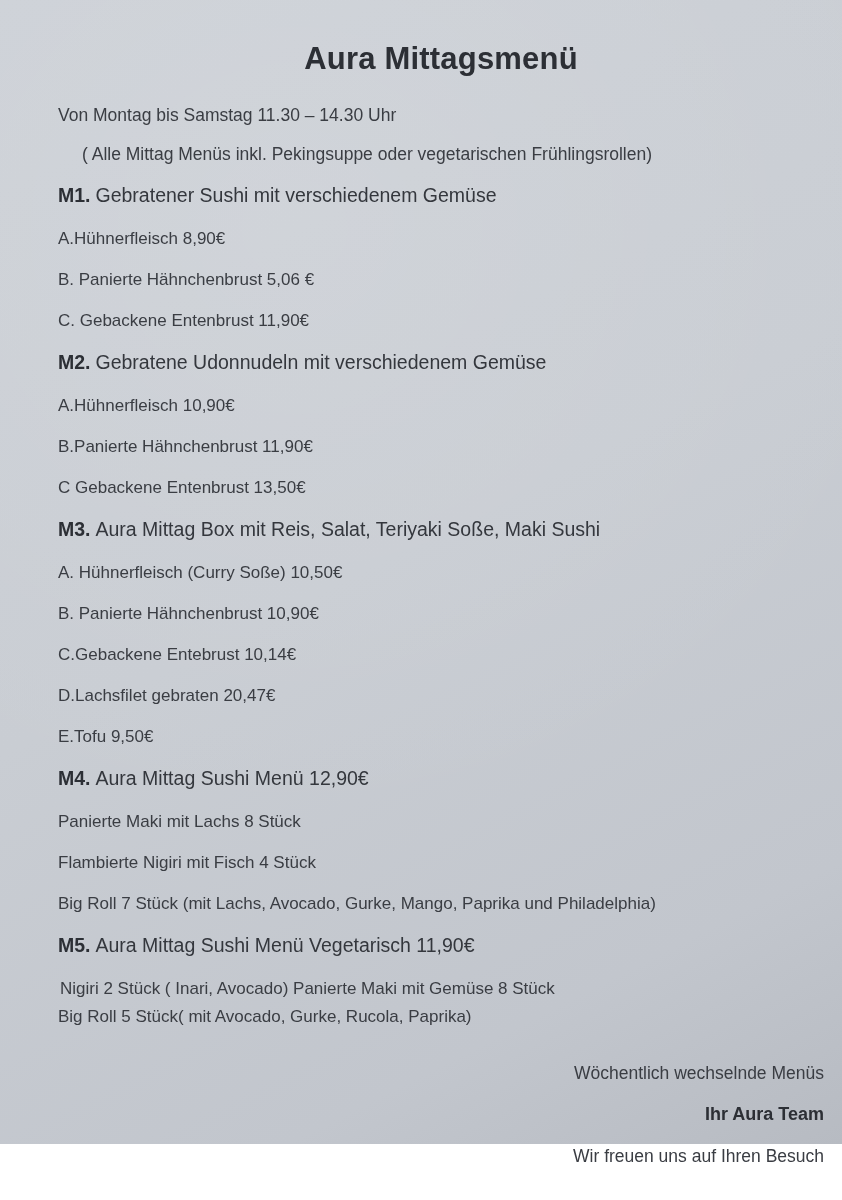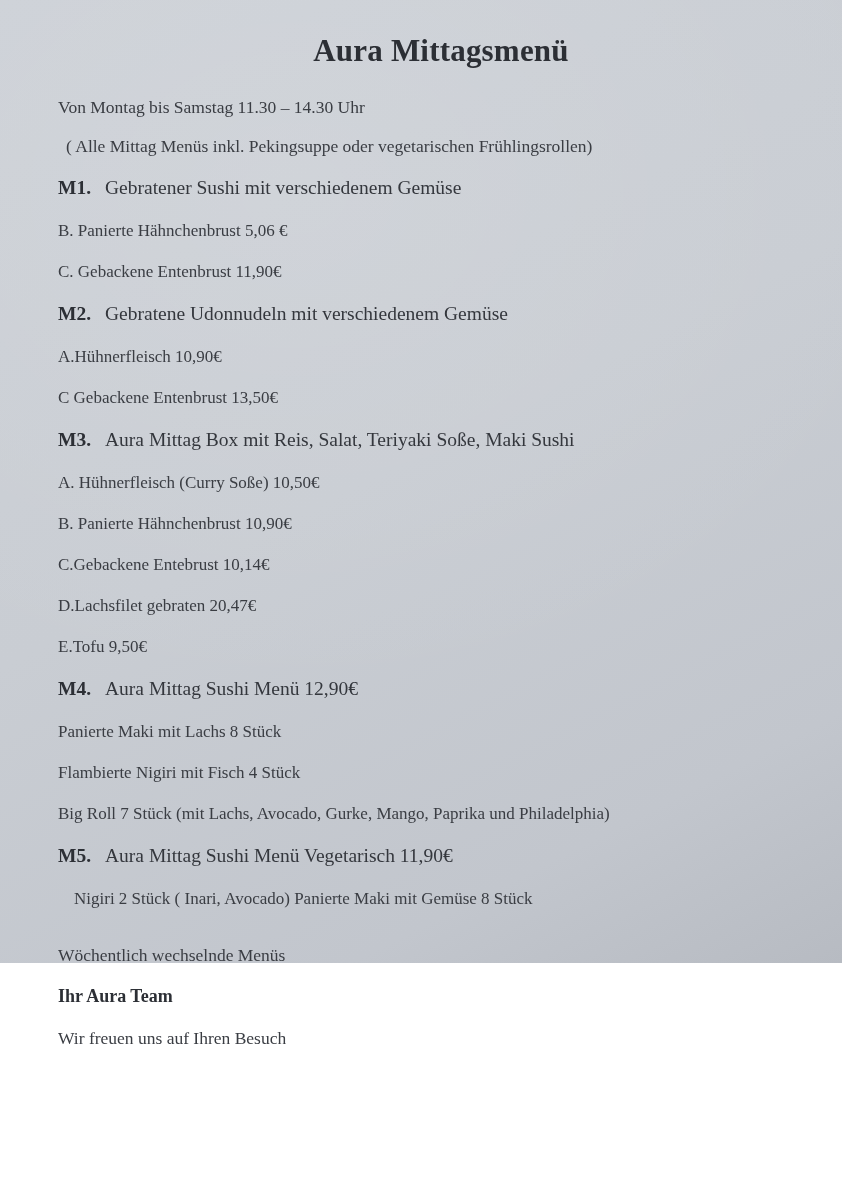--- a/index.html
+++ b/index.html
@@ -3,91 +3,92 @@
 <meta charset="utf-8">
 <style>
   html, body { margin: 0; padding: 0; }
   body {
     width: 842px; height: 1200px;
     font-family: "Liberation Sans", "DejaVu Sans", sans-serif;
     overflow: hidden;
   }
   .paper {
     position: relative;
-    width: 842px; height: 963px;
+    width: 842px; height: 1144px;
     box-sizing: border-box;
-    padding: 8px 18px 0 58px;
+    padding: 16px 18px 0 58px;
     background:
       radial-gradient(130% 90% at 35% 20%, rgba(255,255,255,0.10), rgba(0,0,0,0) 60%),
       linear-gradient(153deg, #cdd1d7 0%, #c9cdd3 48%, #c2c6cd 82%, #b7bbc2 100%);
     color: #383b41;
-    font-family: Liberation Serif, serif;
   }
   .title {
     margin: 0; padding-top: 24px;
     text-align: center;
     font-size: 31px; line-height: 38px;
     font-weight: bold; color: #2c2f35;
     letter-spacing: 0.2px;
   }
   .subtitle {
     margin-top: 26px;
     text-align: left;
     font-size: 17.5px; line-height: 22px;
     color: #3a3d43;
   }
   .note {
-    margin-top: 17px; margin-left: 8px;
+    margin-top: 17px; margin-left: 24px;
     font-size: 17.5px; line-height: 22px;
     color: #3a3d43;
   }
   .head {
     margin-top: 17px;
     font-size: 19.5px; line-height: 27px;
     color: #34373d;
   }
-  .head .code { font-weight: bold; color: #2c2f35; margin-right: 14px; }
+  .head .code { font-weight: bold; color: #2c2f35; margin-right: 5px; }
   .item {
     margin-top: 19px;
     font-size: 17px; line-height: 22px;
     color: #3a3d43;
   }
-  .section.m5 .item { margin-left: 16px; }
+  .section.m5 .item { margin-left: 2px; }
   .section.m5 .item.compact { margin-top: 6px; margin-left: 0; }
   .footer-line {
-    text-align: left;
+    text-align: right;
     font-size: 17.5px; line-height: 22px;
     color: #3a3d43;
   }
   .footer-line.first { margin-top: 34px; }
   .footer-line.mid   { margin-top: 20px; }
   .footer-line.sign  { margin-top: 19px; font-weight: bold; font-size: 18px; color: #2c2f35; }
 </style>
 </head>
 <body>
 
 <div class="paper">
 
   <h1 class="title">Aura Mittagsmenü</h1>
   <div class="subtitle">Von Montag bis Samstag 11.30 – 14.30 Uhr</div>
   <div class="note">( Alle Mittag Menüs inkl. Pekingsuppe oder vegetarischen Frühlingsrollen)</div>
 
   <div class="section m1">
     <div class="head">
       <span class="code">M1.</span><span class="stitle">Gebratener Sushi mit verschiedenem Gemüse</span>
     </div>
+    <div class="item">A.Hühnerfleisch 8,90€</div>
     <div class="item">B. Panierte Hähnchenbrust 5,06 €</div>
     <div class="item">C. Gebackene Entenbrust 11,90€</div>
   </div>
 
   <div class="section m2">
     <div class="head">
       <span class="code">M2.</span><span class="stitle">Gebratene Udonnudeln mit verschiedenem Gemüse</span>
     </div>
     <div class="item">A.Hühnerfleisch 10,90€</div>
+    <div class="item">B.Panierte Hähnchenbrust 11,90€</div>
     <div class="item">C Gebackene Entenbrust 13,50€</div>
   </div>
 
   <div class="section m3">
     <div class="head">
       <span class="code">M3.</span><span class="stitle">Aura Mittag Box mit Reis, Salat, Teriyaki Soße, Maki Sushi</span>
     </div>
     <div class="item">A. Hühnerfleisch (Curry Soße) 10,50€</div>
     <div class="item">B. Panierte Hähnchenbrust 10,90€</div>
     <div class="item">C.Gebackene Entebrust 10,14€</div>
@@ -102,19 +103,20 @@
     <div class="item">Panierte Maki mit Lachs 8 Stück</div>
     <div class="item">Flambierte Nigiri mit Fisch 4 Stück</div>
     <div class="item">Big Roll 7 Stück (mit Lachs, Avocado, Gurke, Mango, Paprika und Philadelphia)</div>
   </div>
 
   <div class="section m5">
     <div class="head">
       <span class="code">M5.</span><span class="stitle">Aura Mittag Sushi Menü Vegetarisch 11,90€</span>
     </div>
     <div class="item">Nigiri 2 Stück ( Inari, Avocado) Panierte Maki mit Gemüse 8 Stück</div>
+    <div class="item compact">Big Roll 5 Stück( mit Avocado, Gurke, Rucola, Paprika)</div>
   </div>
 
   <div class="footer-line first">Wöchentlich wechselnde Menüs</div>
   <div class="footer-line sign">Ihr Aura Team</div>
   <div class="footer-line mid">Wir freuen uns auf Ihren Besuch</div>
 
 </div>
 
 </body></html>

